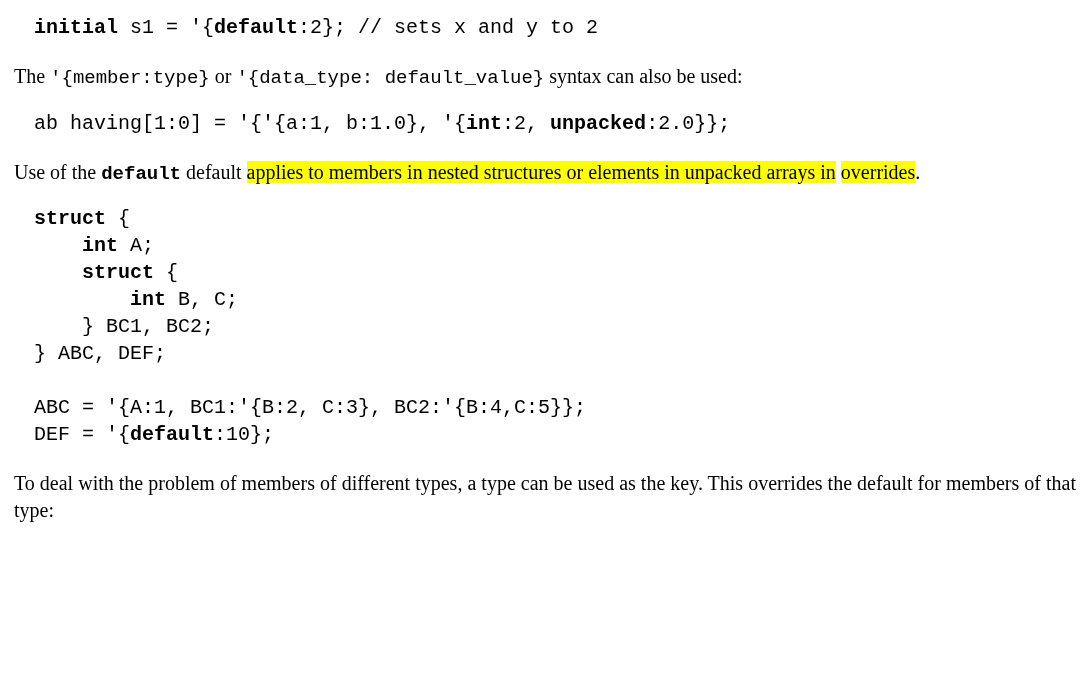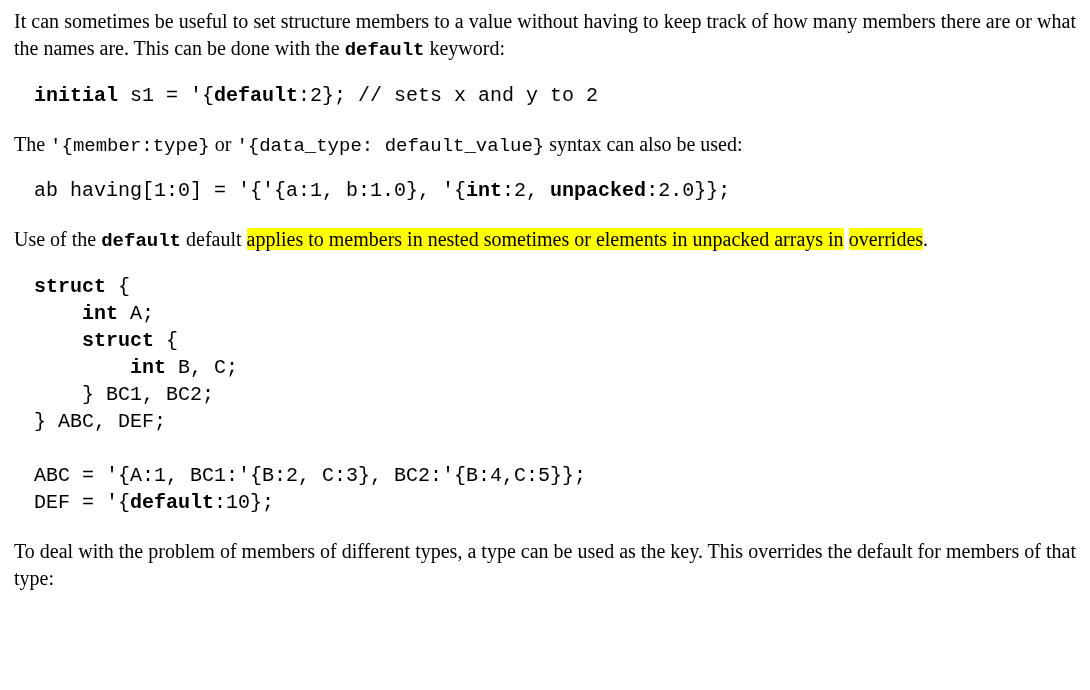--- a/index.html
+++ b/index.html
@@ -37,34 +37,31 @@
   }
   b.mono {
     font-weight: bold;
   }
 </style>
 </head>
 <body>
 
 <div class="page">
 
-  <p class="para">
-    <span>It can sometimes be useful to set structure members to a value without having to keep track of how many members there are or what the names are. This can be done with the </span><b class="mono">default</b><span> keyword:</span>
-  </p>
 
   <div class="code-block"><b>initial</b><span> s1 = '{</span><b>default</b><span>:2}; // sets x and y to 2</span></div>
 
   <p class="para">
     <span>The </span><span class="mono">'{member:type}</span><span> or </span><span class="mono">'{data_type: default_value}</span><span> syntax can also be used:</span>
   </p>
 
   <div class="code-block"><span>ab having[1:0] = '{'{a:1, b:1.0}, '{</span><b>int</b><span>:2, </span><b>unpacked</b><span>:2.0}};</span></div>
 
   <p class="para">
-    <span>Use of the </span><b class="mono">default</b><span> default </span><span class="hl">applies to members in nested sometimes or elements in unpacked arrays in</span>
+    <span>Use of the </span><b class="mono">default</b><span> default </span><span class="hl">applies to members in nested structures or elements in unpacked arrays in</span>
     <span class="hl">overrides</span><span>.</span>
   </p>
 
   <div class="code-block"><b>struct</b><span> {</span>
 <span>    </span><b>int</b><span> A;</span>
 <span>    </span><b>struct</b><span> {</span>
 <span>        </span><b>int</b><span> B, C;</span>
 <span>    } BC1, BC2;</span>
 <span>} ABC, DEF;</span>
 <span> </span>

